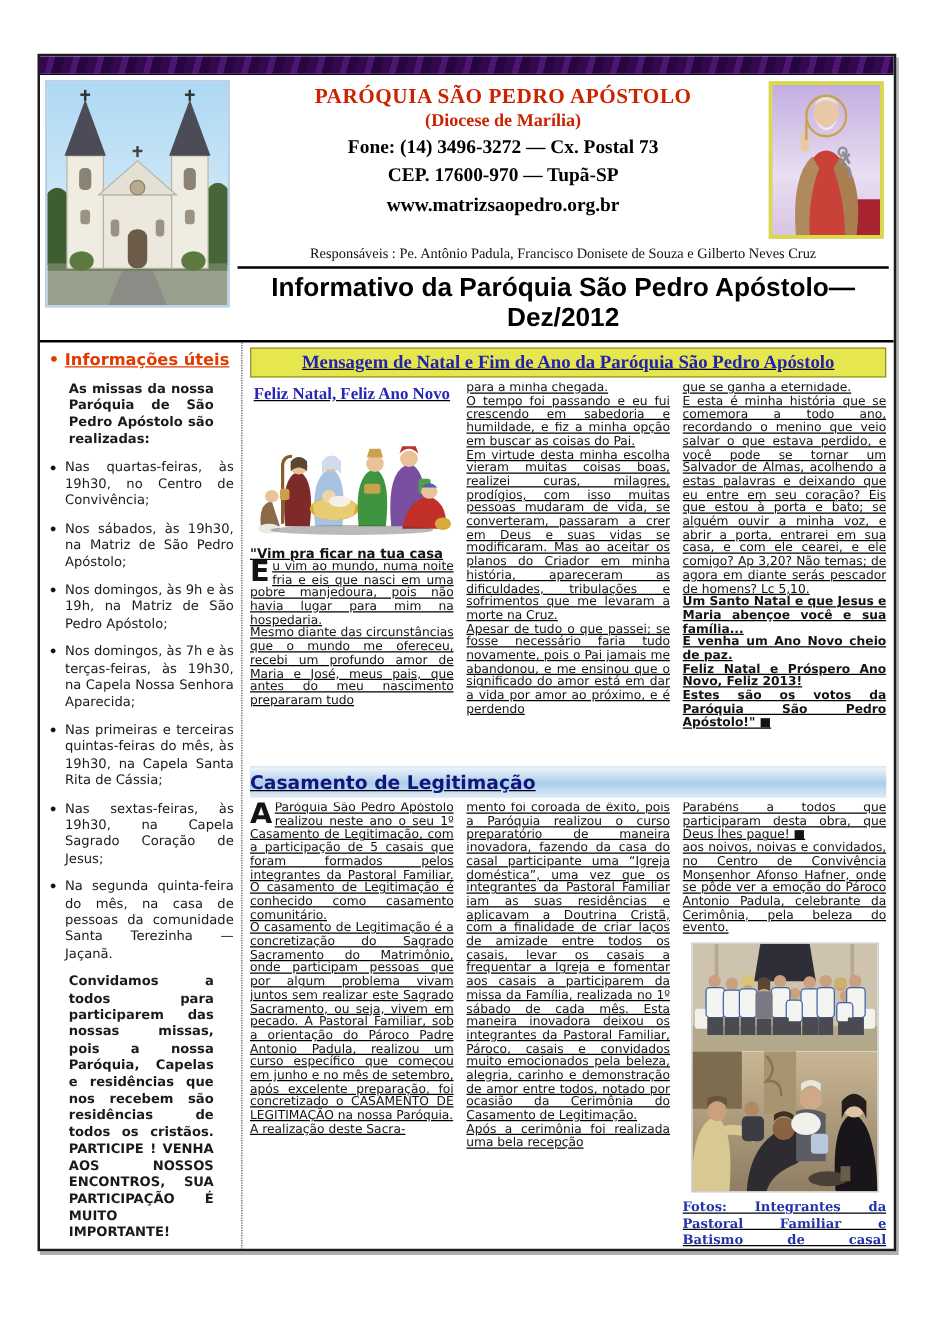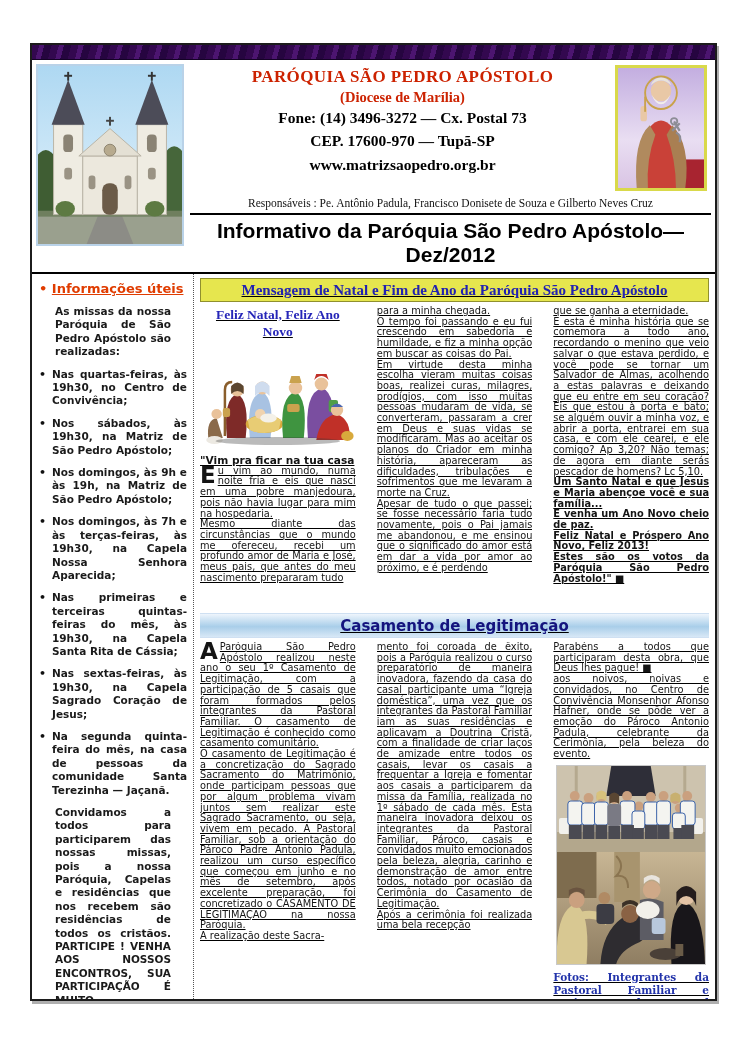--- a/index.html
+++ b/index.html
@@ -32,39 +32,39 @@
 
   
   .content { flex:1; display:flex; border-top:2px solid #000; overflow:hidden; }
 
   aside.sidebar { flex:0 0 162px; padding:6px 6px 0 7px; border-right:1px dotted #555; overflow:hidden; }
   .sb-heading { color:#e03c00; font-weight:bold; font-size:13px; margin:1px 0 9px; }
   .sb-heading .txt { text-decoration:underline; }
   .sb-p { font-weight:bold; font-size:10.5px; line-height:13.4px; text-align:justify; color:#1a1a1a; margin:0 16px 9px; }
   .sb-item { display:flex; margin:0 0 9px; }
   .sb-item .li-b { flex:0 0 13px; font-weight:bold; font-size:11px; color:#111; }
-  .sb-item .li-t { flex:1; font-weight:bold; font-size:10.5px; line-height:13.4px; text-align:justify; color:#1a1a1a; }
+  .sb-item .li-t { flex:1; font-weight:normal; font-size:10.5px; line-height:13.4px; text-align:justify; color:#1a1a1a; }
   .nativity2 { width:94px; height:112px; margin:9px auto 0; border:1px solid #ddd; background:#1c3a6e; }
 
   main.main { flex:1; padding:4px 6px 0 6px; display:flex; flex-direction:column; overflow:hidden;text-decoration:underline; }
   .art1-head { flex:0 0 24px; background:#e6e64e; border:1px solid #90902e; color:#2121b2;
                font-family:"Liberation Serif", serif; font-weight:bold; font-size:15px;
                text-align:center; padding-top:3px; }
   .art1-body { flex:0 0 302px; margin-top:4px; }
-  .art-cols { display:flex; gap:21px; overflow:hidden; }
+  .art-cols { display:flex; gap:10px; overflow:hidden; }
   .art-cols .col { flex:1 1 0; overflow:hidden; }
   .art-p { margin:0; text-align:justify; font-size:9.8px; line-height:10.7px; color:#141414; }
   .art-p.b, .bold-line { font-weight:bold; }
   .bold-line { font-size:10.6px; line-height:12px; }
   .dropcap { float:left; font-weight:bold; font-size:23px; line-height:19px; padding-right:2px; }
   .art1-sub { color:#2626b8; font-family:"Liberation Serif", serif; font-weight:bold; font-size:13.5px;
               line-height:1.25; text-align:center; margin:1px 0 5px; }
   .nativity1 { width:100%; height:100px; margin:0 0 4px; background:#fff; }
 
-  .art2-head { flex:0 0 25px; margin:5px 0 4px; text-align:center; color:#14147e; font-weight:bold;
+  .art2-head { flex:0 0 25px; margin:5px 0 4px; color:#14147e; font-weight:bold;
                font-size:15px; padding-top:3px; border-top:1px solid #cfe0f2; border-bottom:1px solid #cfe0f2;
                background:linear-gradient(to bottom,#eef5fc 0%,#a9cee9 55%,#d8e8f6 100%); }
   .art2-body { flex:1; }
 
   .photos { width:150px; margin:5px auto 0; border:1px solid #c8c8c8; background:#fff; }
   .photos svg { display:block; }
   .caption { font-family:"DejaVu Serif", serif; font-weight:bold; font-size:10.5px; line-height:13px;
              color:#2233aa; text-align:justify; margin-top:6px; }
 </style>
 </head>

